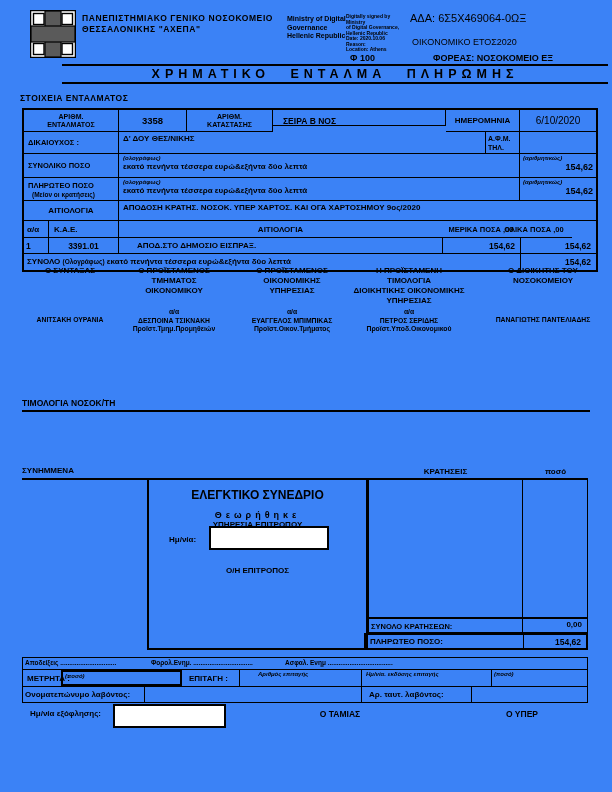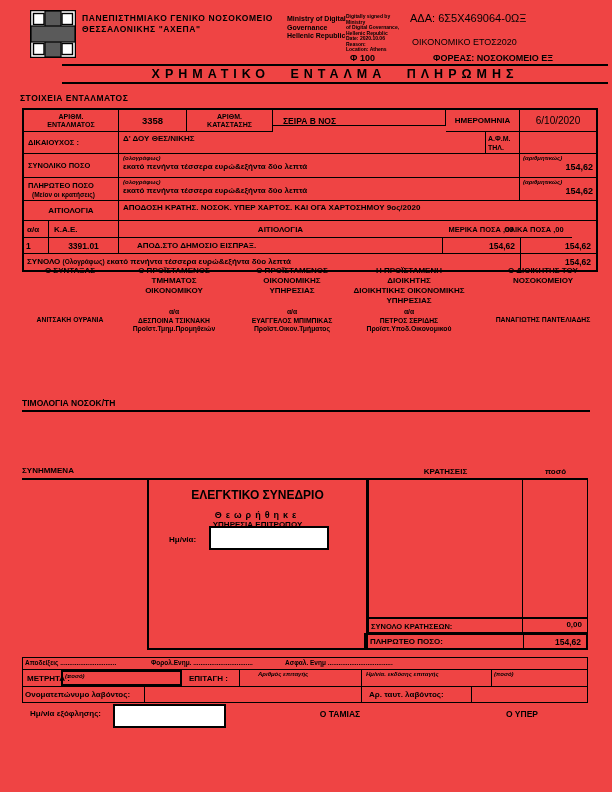--- a/index.html
+++ b/index.html
@@ -1,16 +1,16 @@
 <!DOCTYPE html>
 <html><head>
 <meta charset="utf-8">
 <style>
   html,body{margin:0;padding:0;background:#e8e8e8;}
-  .page{position:relative;width:612px;height:792px;background:#ef4444;margin:0 auto;
+  .page{position:relative;width:612px;height:792px;background:#3b82f6;margin:0 auto;
         font-family:"Liberation Sans",sans-serif;color:#000;overflow:hidden;}
   .abs{position:absolute;}
   .b{font-weight:bold;}
   .c{text-align:center;}
   .cell{position:absolute;box-sizing:border-box;overflow:hidden;}
   .hint{font-size:6px;font-style:italic;font-weight:bold;line-height:7px;}
   .rule{position:absolute;border-top:2px solid #000;height:0;}
   .vline{position:absolute;border-left:1.5px solid #000;width:0;}
 </style>
 </head>
@@ -148,21 +148,21 @@
     <div>ΟΙΚΟΝΟΜΙΚΗΣ</div>
     <div>ΥΠΗΡΕΣΙΑΣ</div>
     <div style="font-size:6.8px;line-height:8.5px;margin-top:12px">
       <div>α/α</div>
       <div>ΕΥΑΓΓΕΛΟΣ ΜΠΙΜΠΙΚΑΣ</div>
       <div>Προϊστ.Οικον.Τμήματος</div>
     </div>
   </div>
   <div class="abs b c" style="left:345px;top:266px;width:128px;font-size:8px;line-height:10px">
     <div>Η ΠΡΟΪΣΤΑΜΕΝΗ</div>
-    <div>ΔΙΟΙΚΗΤΗΣ</div>
+    <div>ΤΙΜΟΛΟΓΙΑ</div>
     <div>ΔΙΟΙΚΗΤΙΚΗΣ ΟΙΚΟΝΟΜΙΚΗΣ</div>
     <div>ΥΠΗΡΕΣΙΑΣ</div>
     <div style="font-size:6.8px;line-height:8.5px;margin-top:2px">
       <div>α/α</div>
       <div>ΠΕΤΡΟΣ ΣΕΡΙΔΗΣ</div>
       <div>Προϊστ.Υποδ.Οικονομικού</div>
     </div>
   </div>
   <div class="abs b c" style="left:482px;top:266px;width:122px;font-size:8px;line-height:10px">
     <div>Ο ΔΙΟΙΚΗΤΗΣ ΤΟΥ</div>
@@ -177,20 +177,21 @@
   <div class="abs b c" style="left:368px;top:467px;width:155px;font-size:8px">ΚΡΑΤΗΣΕΙΣ</div>
   <div class="abs b c" style="left:523px;top:467px;width:65px;font-size:8px">ποσό</div>
   <div class="rule" style="left:22px;top:478px;width:566px"></div>
 
   <div class="abs" style="left:147px;top:478px;width:221px;height:172px;border:2px solid #000;box-sizing:border-box">
     <div class="b c" style="font-size:12px;line-height:10px;margin-top:10px">ΕΛΕΓΚΤΙΚΟ ΣΥΝΕΔΡΙΟ</div>
     <div class="b c" style="font-size:9px;margin-top:10px;letter-spacing:4px">Θεωρήθηκε</div>
     <div class="b c" style="font-size:8px;line-height:10px">ΥΠΗΡΕΣΙΑ ΕΠΙΤΡΟΠΟΥ</div>
     <div style="position:absolute;left:20px;top:48px;font-size:8px;font-weight:bold;line-height:24px">Ημ/νία:</div>
     <div style="position:absolute;left:60px;top:46px;width:120px;height:24px;border:2.5px solid #000;box-sizing:border-box;background:#fff"></div>
+    <div class="b c" style="position:absolute;left:0;top:86px;width:100%;font-size:8px">Ο/Η ΕΠΙΤΡΟΠΟΣ</div>
   </div>
 
   <div class="abs" style="left:368px;top:478px;width:220px;height:140px;border:1.5px solid #000;box-sizing:border-box">
     <div class="vline" style="left:153px;top:0;height:100%"></div>
   </div>
   <div class="abs" style="left:368px;top:618px;width:220px;height:15px;border:1.5px solid #000;box-sizing:border-box">
     <div class="b" style="position:absolute;left:2px;bottom:1px;font-size:7.5px">ΣΥΝΟΛΟ ΚΡΑΤΗΣΕΩΝ:</div>
     <div class="vline" style="left:153px;top:0;height:100%"></div>
     <div class="b" style="position:absolute;right:5px;top:1px;font-size:8px">0,00</div>
   </div>

